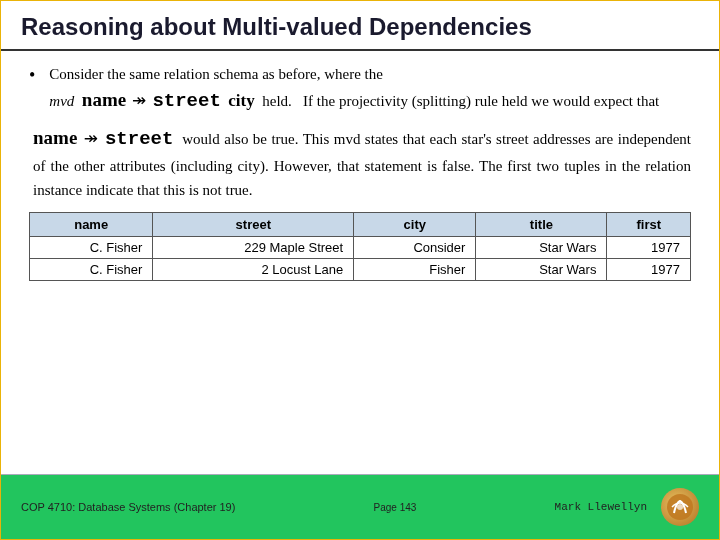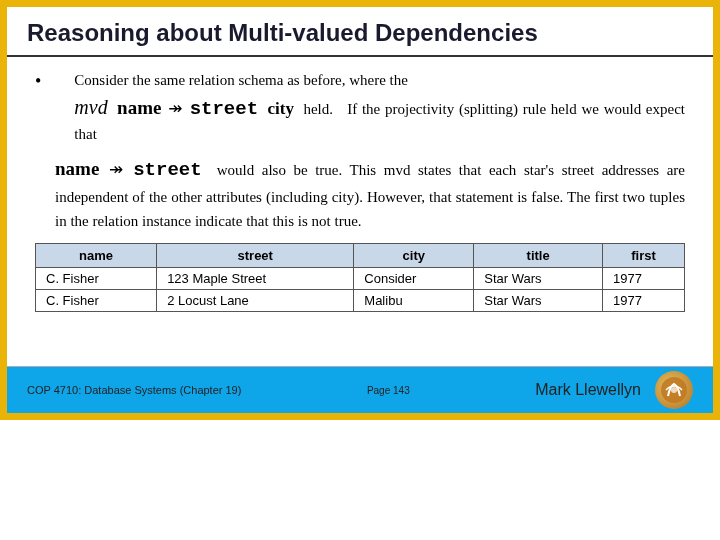--- a/index.html
+++ b/index.html
@@ -7,24 +7,24 @@
     body {
       width: 720px;
       height: 540px;
       background: #fff;
       font-family: 'Times New Roman', Times, serif;
       overflow: hidden;
     }
 
     .slide {
       width: 720px;
-      height: 420px;
+      height: 540px;
       display: flex;
       flex-direction: column;
-      border: 7px solid #eab308;
+      border: 1px solid #eab308;
     }
 
     .slide-header {
       background: #fff;
       padding: 12px 20px 8px 20px;
       border-bottom: 2px solid #333;
     }
 
     .slide-header h1 {
       font-size: 24px;
@@ -49,46 +49,45 @@
       font-size: 18px;
       margin-right: 14px;
       margin-top: 2px;
       flex-shrink: 0;
     }
 
     .bullet-content {
       font-size: 15px;
       line-height: 1.5;
       text-align: justify;
-      margin-left: 19px;
     }
 
     .mvd-label {
       font-style: italic;
-      font-size: 20px;
+      font-size: 15px;
     }
 
     .large-name {
       font-size: 19px;
       font-weight: bold;
     }
 
     .large-street {
       font-size: 19px;
       font-weight: bold;
       font-family: 'Courier New', Courier, monospace;
     }
 
     .twohead-arrow {
       font-size: 17px;
       margin: 0 2px;
     }
 
     .mvd-block {
-      margin: 8px 0 8px 20px;
+      margin: 8px 0 8px 4px;
       font-size: 15px;
       line-height: 1.6;
       text-align: justify;
     }
 
     
     .relation-table {
       width: 100%;
       border-collapse: collapse;
       margin: 10px 0 6px 0;
@@ -100,50 +99,50 @@
       border: 1px solid #555;
       padding: 4px 10px;
       text-align: center;
       font-weight: bold;
       font-family: Arial, Helvetica, sans-serif;
     }
 
     .relation-table td {
       border: 1px solid #555;
       padding: 3px 10px;
-      text-align: left;
+      text-align: right;
       background: #fff;
       font-family: Arial, Helvetica, sans-serif;
       margin-top: 12px;
     }
 
     .slide-footer {
-      background: #0ea5e9;
-      padding: 4px 20px;
+      background: #22c55e;
+      padding: 13px 20px;
       display: flex;
       align-items: center;
       justify-content: space-between;
       border-top: 1px solid #aab;
     }
 
     .footer-left {
       font-size: 11px;
       font-family: Arial, Helvetica, sans-serif;
       color: #222;
     }
 
     .footer-center {
       font-size: 10px;
       font-family: Arial, Helvetica, sans-serif;
       color: #222;
     }
 
     .footer-right {
-      font-size: 16px;
-      font-family: Liberation Sans, sans-serif;
+      font-size: 11px;
+      font-family: Liberation Mono, monospace;
       color: #222;
     }
 
     .footer-logo {
       width: 38px;
       height: 38px;
       border-radius: 50%;
       background: radial-gradient(circle at 40% 40%, #e8c060, #b07020);
       display: flex;
       align-items: center;
@@ -197,29 +196,29 @@
           <th>name</th>
           <th>street</th>
           <th>city</th>
           <th>title</th>
           <th>first</th>
         </tr>
       </thead>
       <tbody>
         <tr>
           <td>C. Fisher</td>
-          <td>123 Maple Street</td>
+          <td>229 Maple Street</td>
           <td>Consider</td>
           <td>Star Wars</td>
           <td>1977</td>
         </tr>
         <tr>
           <td>C. Fisher</td>
           <td>2 Locust Lane</td>
-          <td>Malibu</td>
+          <td>Fisher</td>
           <td>Star Wars</td>
           <td>1977</td>
         </tr>
       </tbody>
     </table>
 
   </div>
 
   <div class="slide-footer">
     <div class="footer-area">

